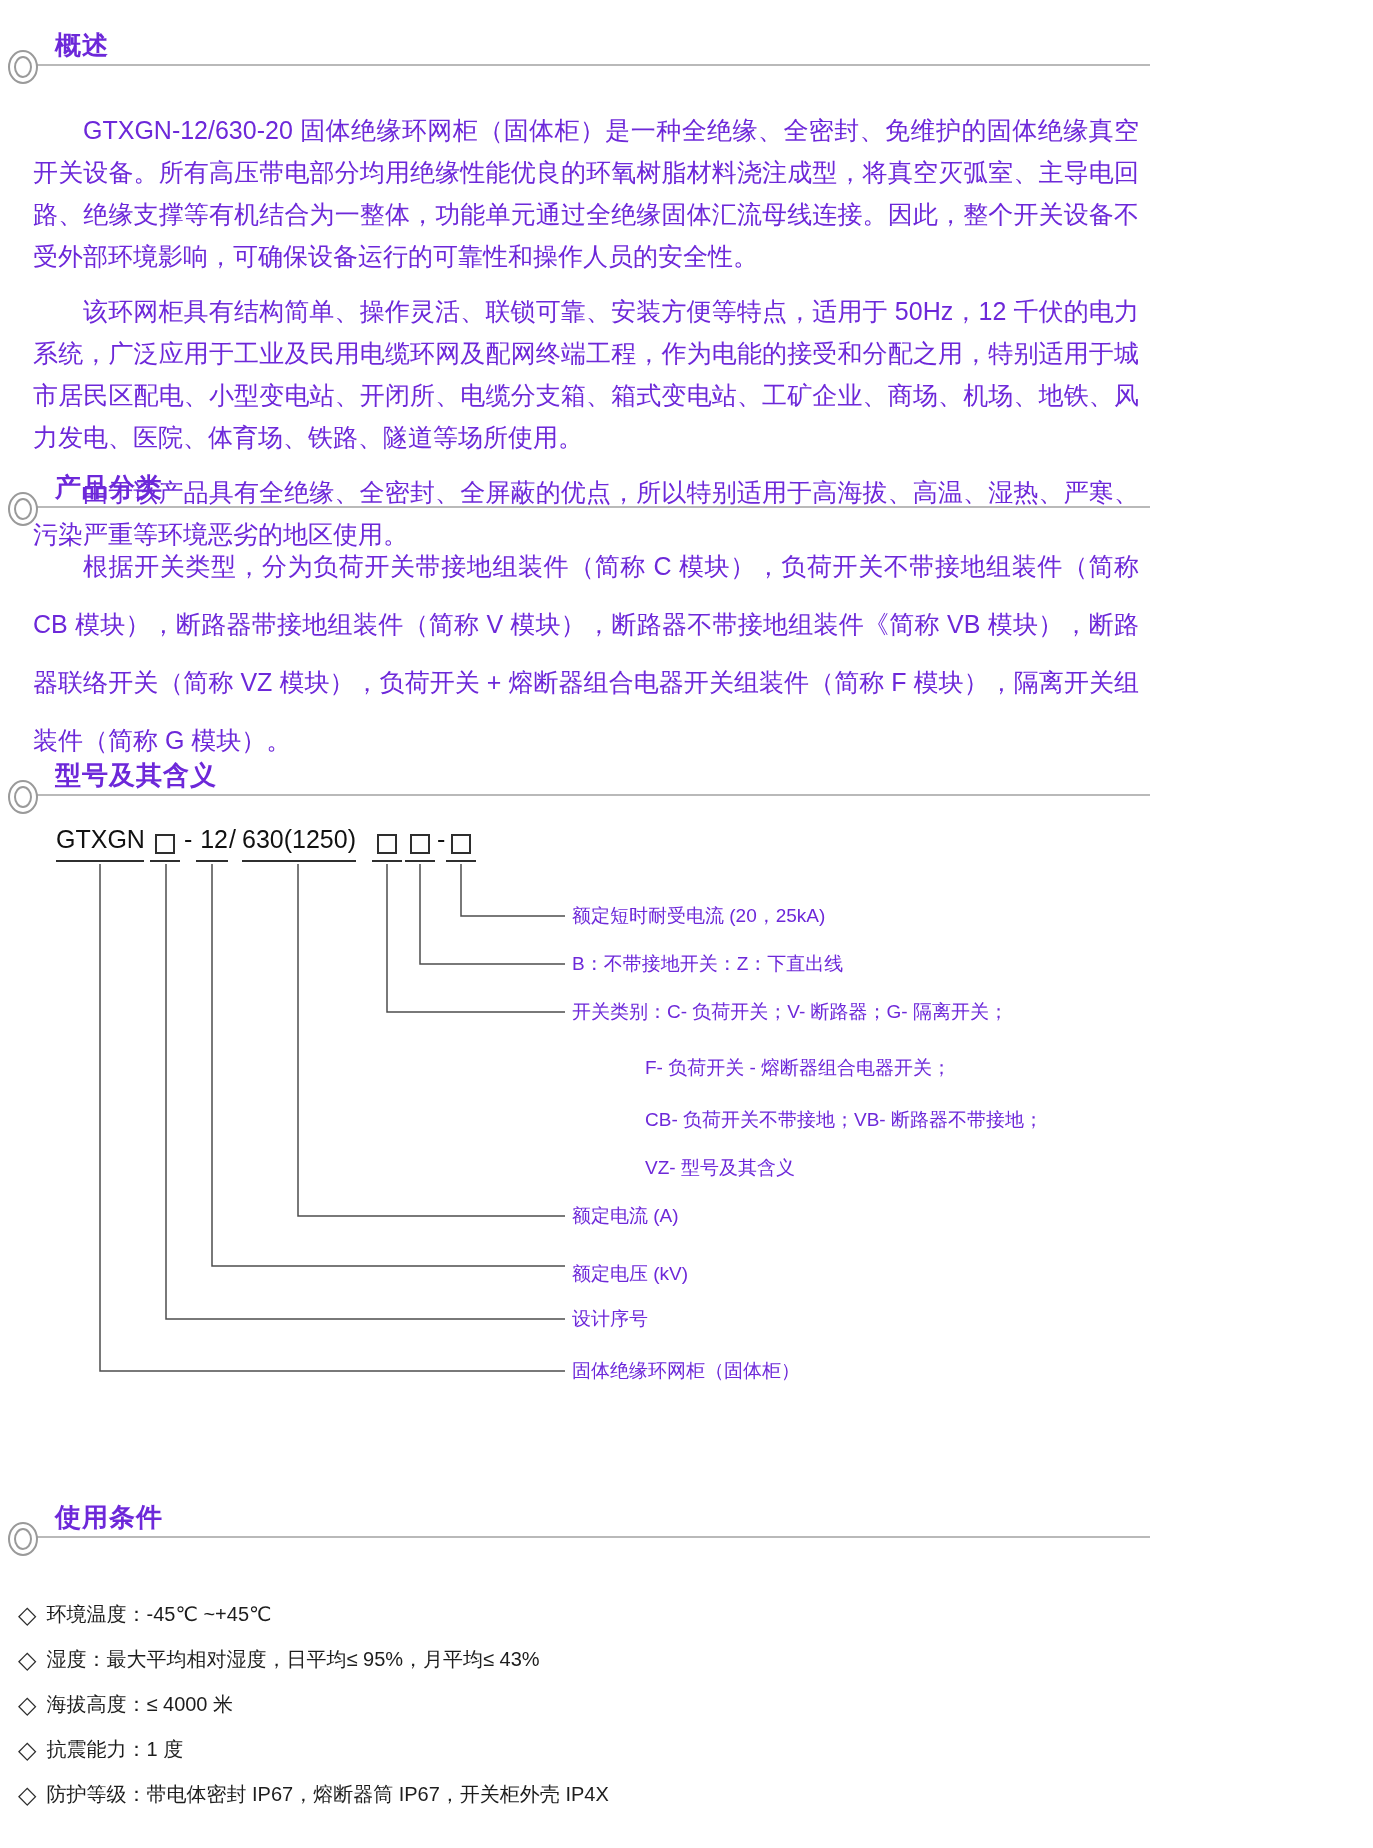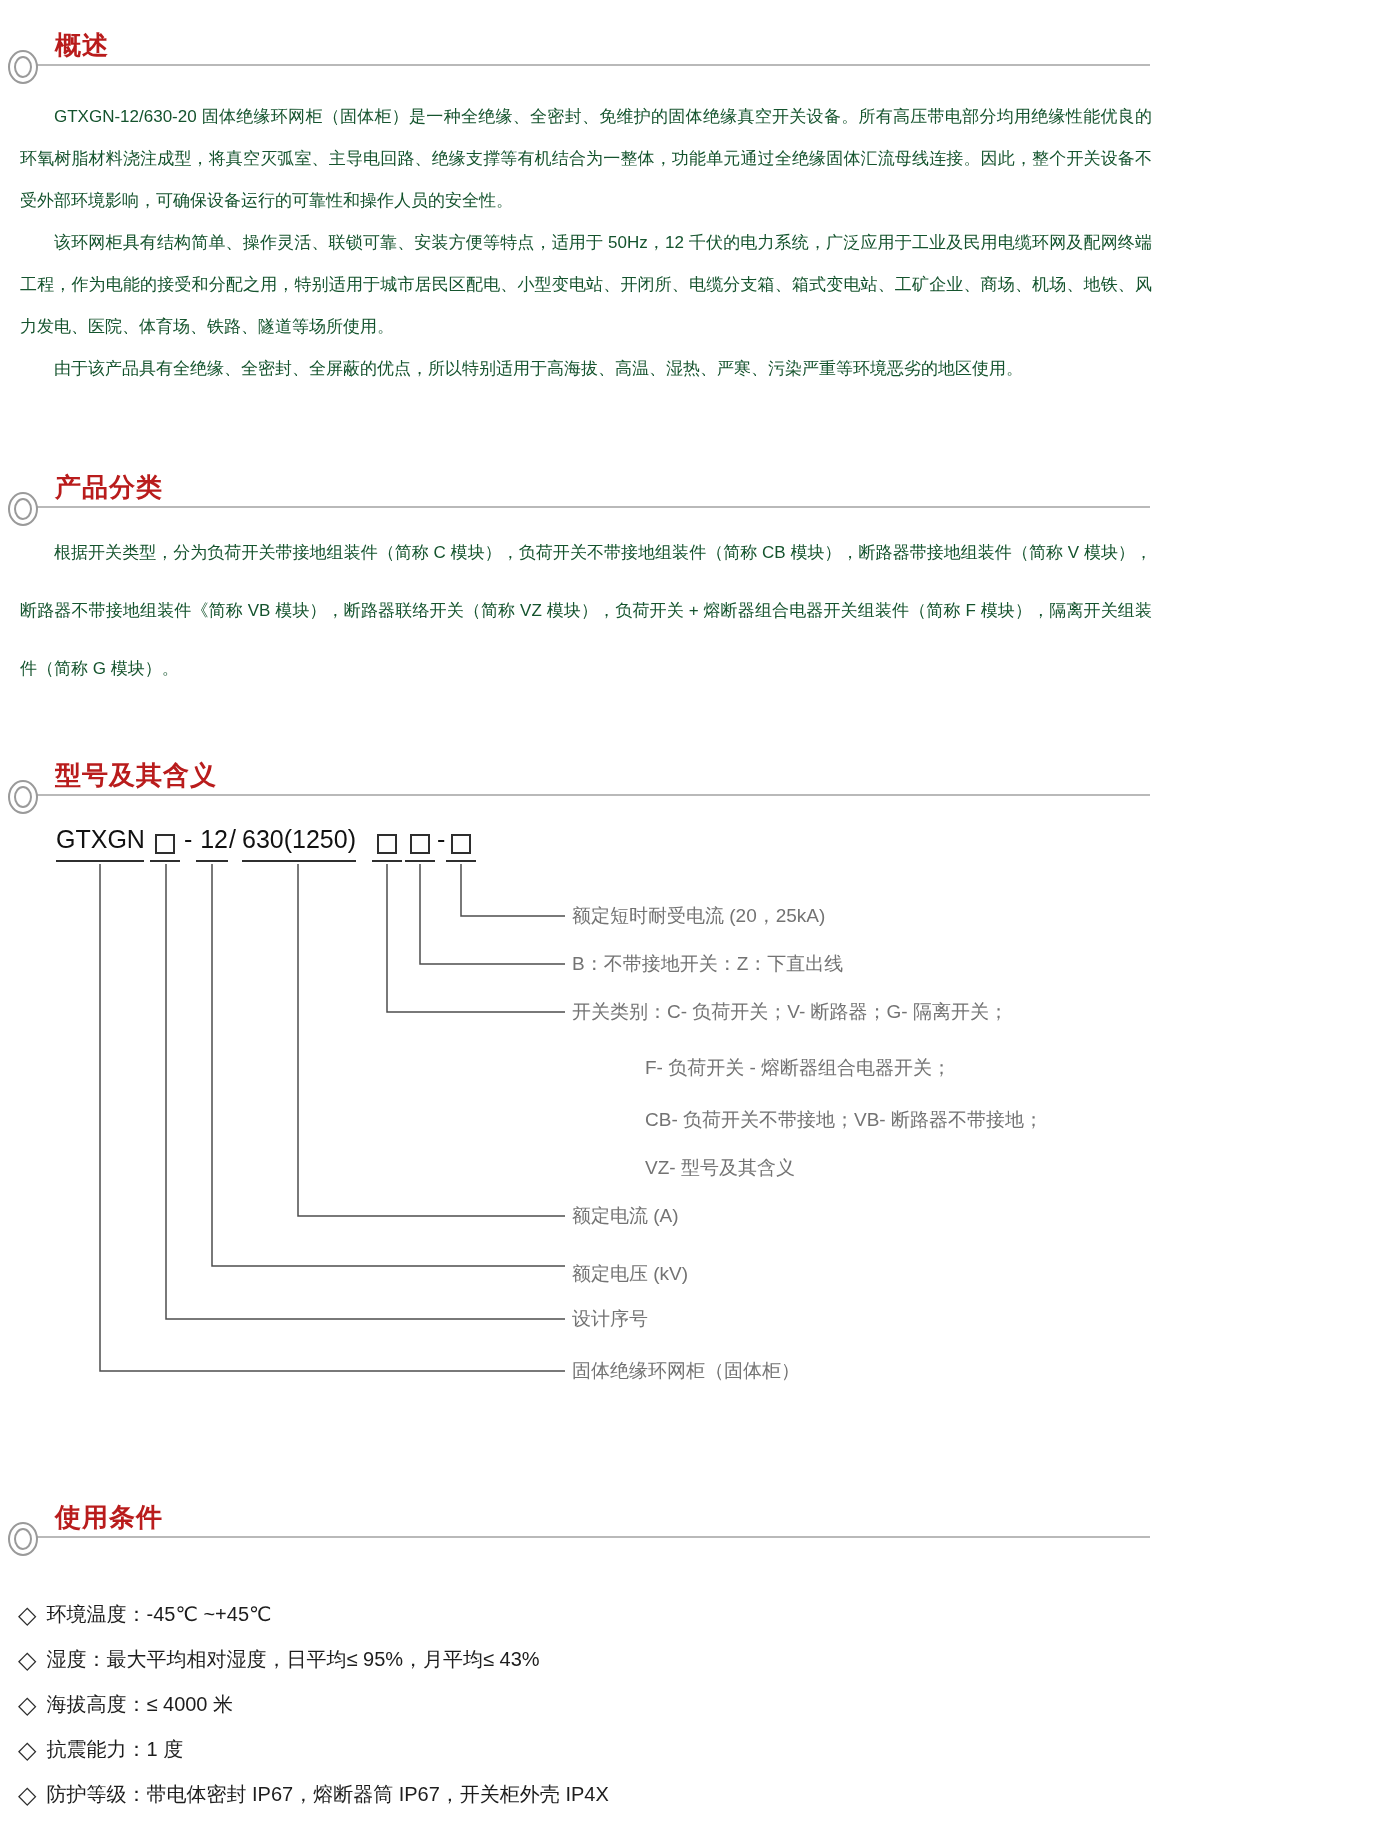--- a/index.html
+++ b/index.html
@@ -8,52 +8,52 @@
     color:#1d1d1d;
     width:1373px; height:1848px;
     position:relative;
     overflow:hidden;
   }
 
   
   .sec-head { position:absolute; left:0; width:1150px; height:44px; }
   .sec-title {
     position:absolute; left:55px; top:0; margin:0;
-    font-size:26px; font-weight:bold; color:#b91c1c; letter-spacing:1px;
+    font-size:26px; font-weight:bold; color:#6d28d9; letter-spacing:1px;
   }
   .sec-rule { position:absolute; left:24px; right:0; top:36px; height:2px; background:#b9b9b9; }
   .ring-icon {
     position:absolute; left:8px; top:22px; width:26px; height:30px;
     border:2px solid #9a9a9a; border-radius:50%;
     background:#ffffff; z-index:2;
     display:flex; align-items:center; justify-content:center;
   }
   .ring-inner { width:14px; height:18px; border:2px solid #9a9a9a; border-radius:50%; }
 
   
   .paras { position:absolute; left:20px; width:1132px; }
   .paras p {
-    margin:0; font-size:17px; text-indent:2em; text-align:justify; color:#14532d;
+    margin:13px; font-size:25px; text-indent:2em; text-align:justify; color:#6d28d9;
   }
   .lh42 p { line-height:42px; }
   .lh55 p { line-height:58px; }
 
   
   .diagram { position:absolute; left:0; top:818px; width:1373px; height:582px; }
   .diagram svg { position:absolute; left:0; top:0; }
   .fseg {
     position:absolute; top:6px; height:38px; box-sizing:border-box;
     border-bottom:2px solid #2f2f2f; text-align:right;
     font-size:25px; color:#111111; white-space:nowrap; line-height:30px;
   }
   .fseg-boxwrap { display:flex; align-items:flex-end; justify-content:center; padding-bottom:6px; }
   .sq { display:inline-block; width:16px; height:16px; border:2px solid #2e2e2e; background:#fff; }
   .fsep { position:absolute; top:6px; font-size:25px; color:#111111; line-height:30px; }
   .dlabel {
-    position:absolute; font-size:19px; color:#737373; line-height:28px; white-space:nowrap;
+    position:absolute; font-size:19px; color:#6d28d9; line-height:28px; white-space:nowrap;
   }
 
   
   .cond-list { position:absolute; left:18px; width:1130px; }
   .cond-item { height:45px; display:flex; align-items:center; font-size:20px; color:#1d1d1d; }
   .diamond-icon { font-size:24px; color:#2e2e2e; margin-right:10px; line-height:1; }
 </style>
 </head>
 <body>
 

